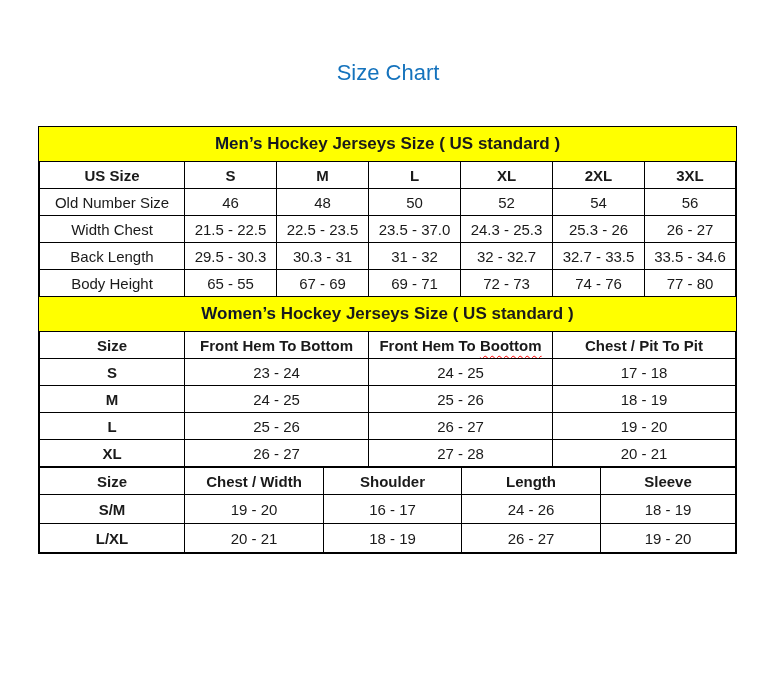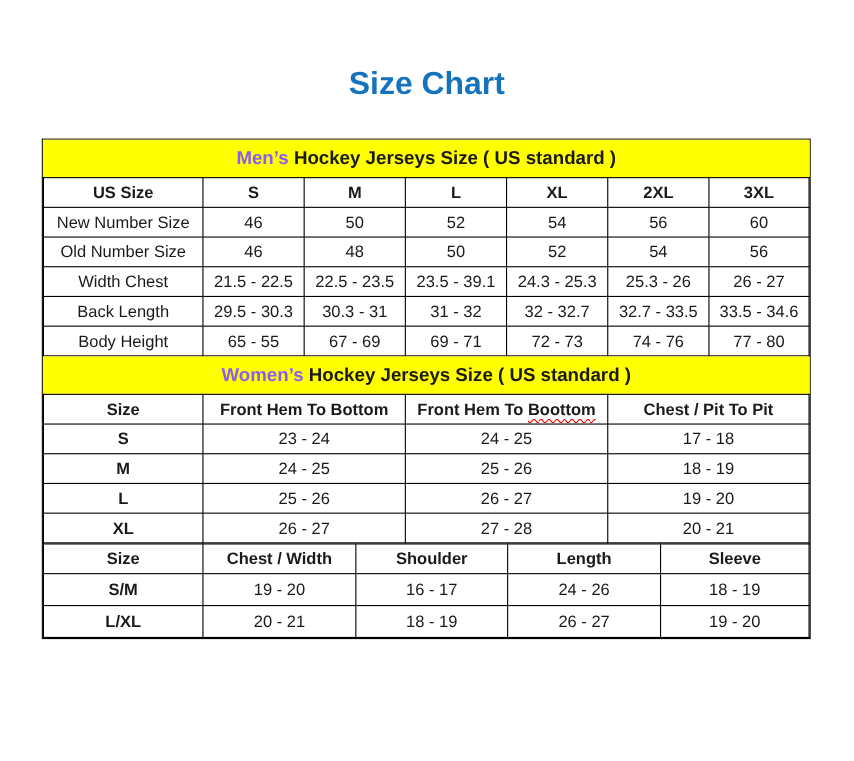--- a/index.html
+++ b/index.html
@@ -8,40 +8,40 @@
     width: 776px; height: 692px;
     background: #ffffff;
     font-family: "Liberation Sans", sans-serif;
     color: #1a1a1a;
   }
   .sheet { position: relative; width: 776px; height: 692px; overflow: hidden; background: #ffffff; }
 
   .title {
     position: absolute; top: 60px; left: 0; width: 100%;
     margin: 0; text-align: center;
-    font-size: 29px; font-weight: 700; color: #1573BD;
+    font-size: 22px; font-weight: 400; color: #1573BD;
     letter-spacing: 0px;
   }
 
   .tables {
     position: absolute; top: 126px; left: 38px; width: 699px;
     border: 1px solid #000;
     background: #ffffff;
   }
 
   .band {
     background: #FFFF00;
     text-align: center;
     font-weight: 700;
     font-size: 17px;
     padding: 7px 0 7px 0;
     color: #1a1a1a;
     white-space: pre;
   }
-  .band .red { color: #8b5cf6; }
+  .band .red { color: #0f172a; }
 
   table.grid { width: 100%; border-collapse: collapse; table-layout: fixed; }
   .grid th, .grid td {
     border: 1.5px solid #000;
     height: 27px;
     padding: 0 2px;
     text-align: center;
     vertical-align: middle;
     font-size: 15px;
     font-weight: 400;
@@ -86,42 +86,33 @@
         <tr>
           <th>US Size</th>
           <th>S</th>
           <th>M</th>
           <th>L</th>
           <th>XL</th>
           <th>2XL</th>
           <th>3XL</th>
         </tr>
         <tr>
-          <td>New Number Size</td>
-          <td>46</td>
-          <td>50</td>
-          <td>52</td>
-          <td>54</td>
-          <td>56</td>
-          <td>60</td>
-        </tr>
-        <tr>
           <td>Old Number Size</td>
           <td>46</td>
           <td>48</td>
           <td>50</td>
           <td>52</td>
           <td>54</td>
           <td>56</td>
         </tr>
         <tr>
           <td>Width Chest</td>
           <td>21.5 - 22.5</td>
           <td>22.5 - 23.5</td>
-          <td>23.5 - 39.1</td>
+          <td>23.5 - 37.0</td>
           <td>24.3 - 25.3</td>
           <td>25.3 - 26</td>
           <td>26 - 27</td>
         </tr>
         <tr>
           <td>Back Length</td>
           <td>29.5 - 30.3</td>
           <td>30.3 - 31</td>
           <td>31 - 32</td>
           <td>32 - 32.7</td>

